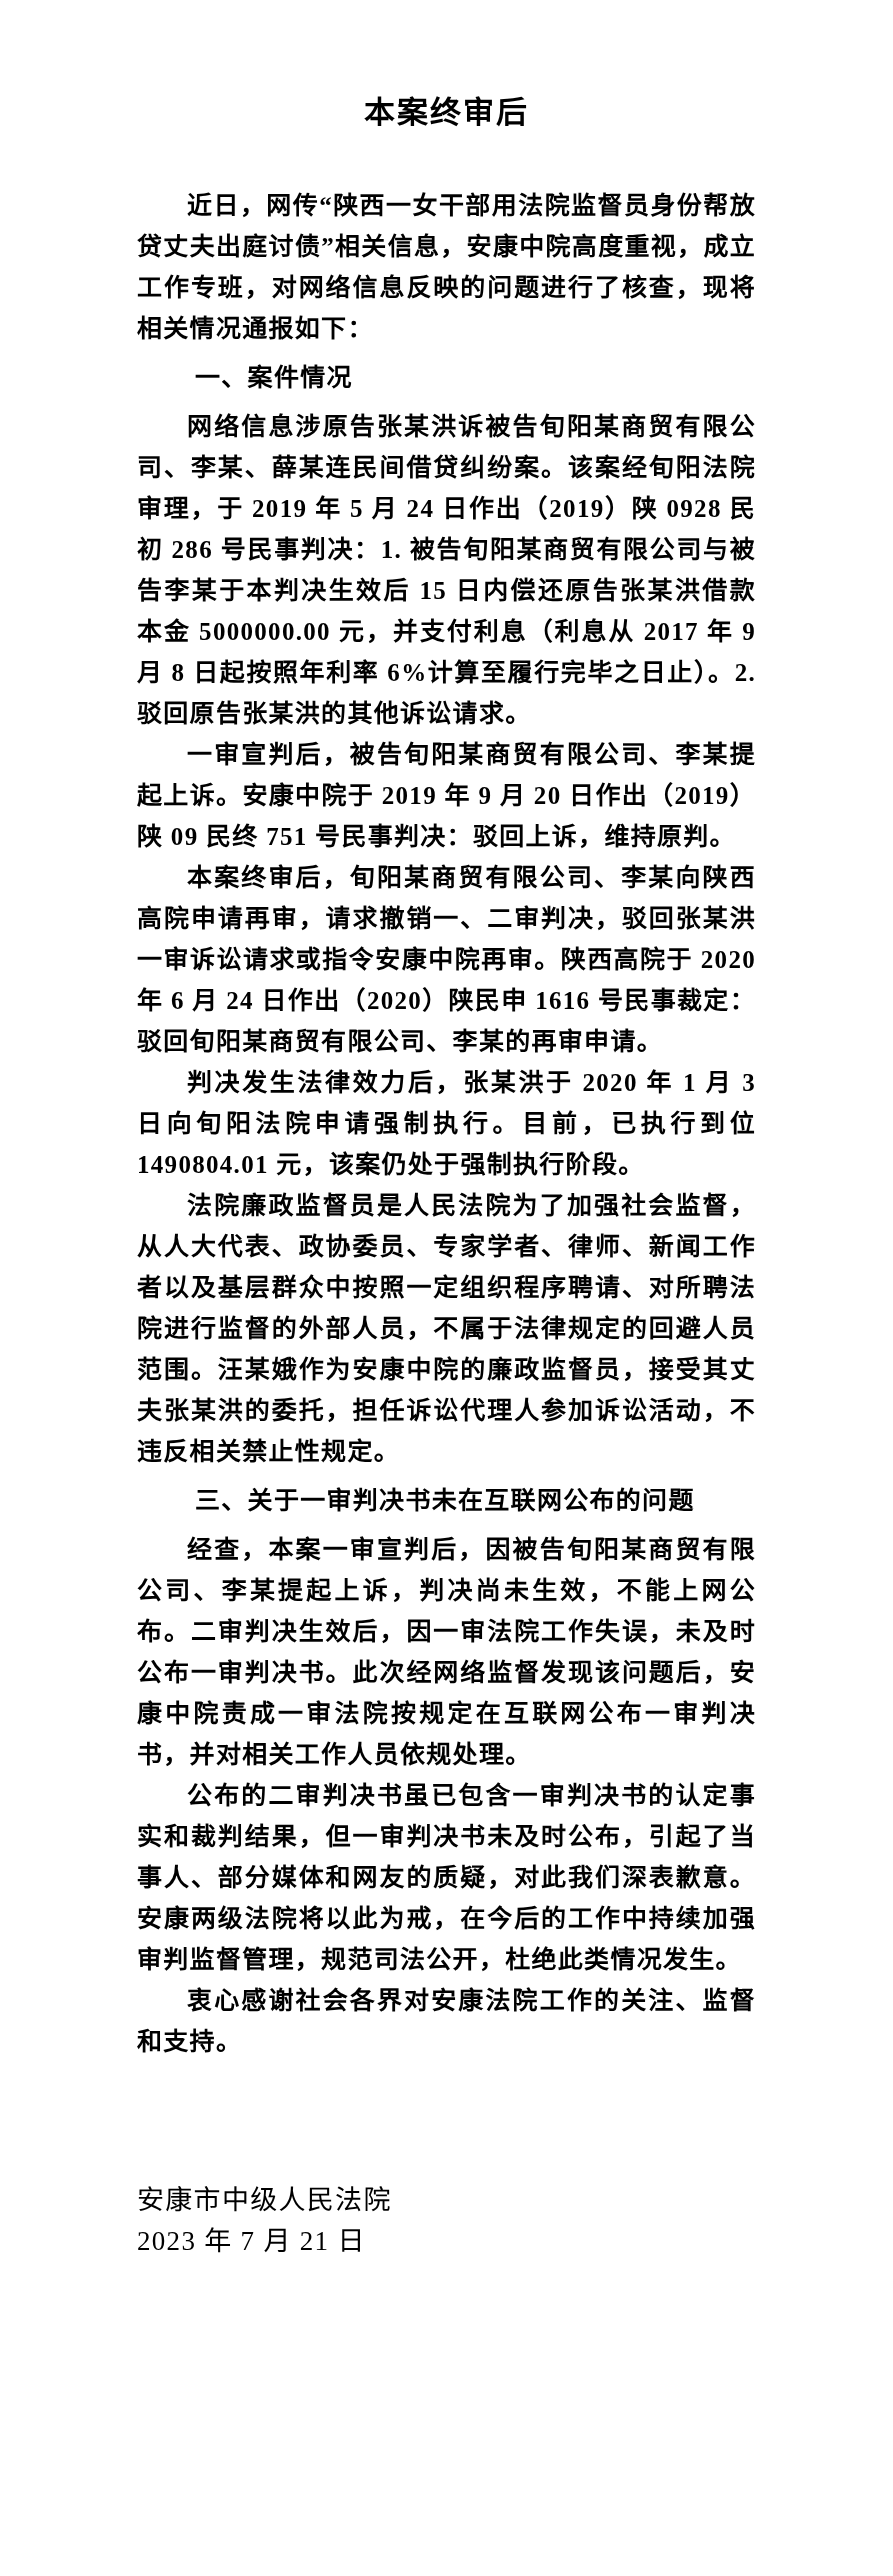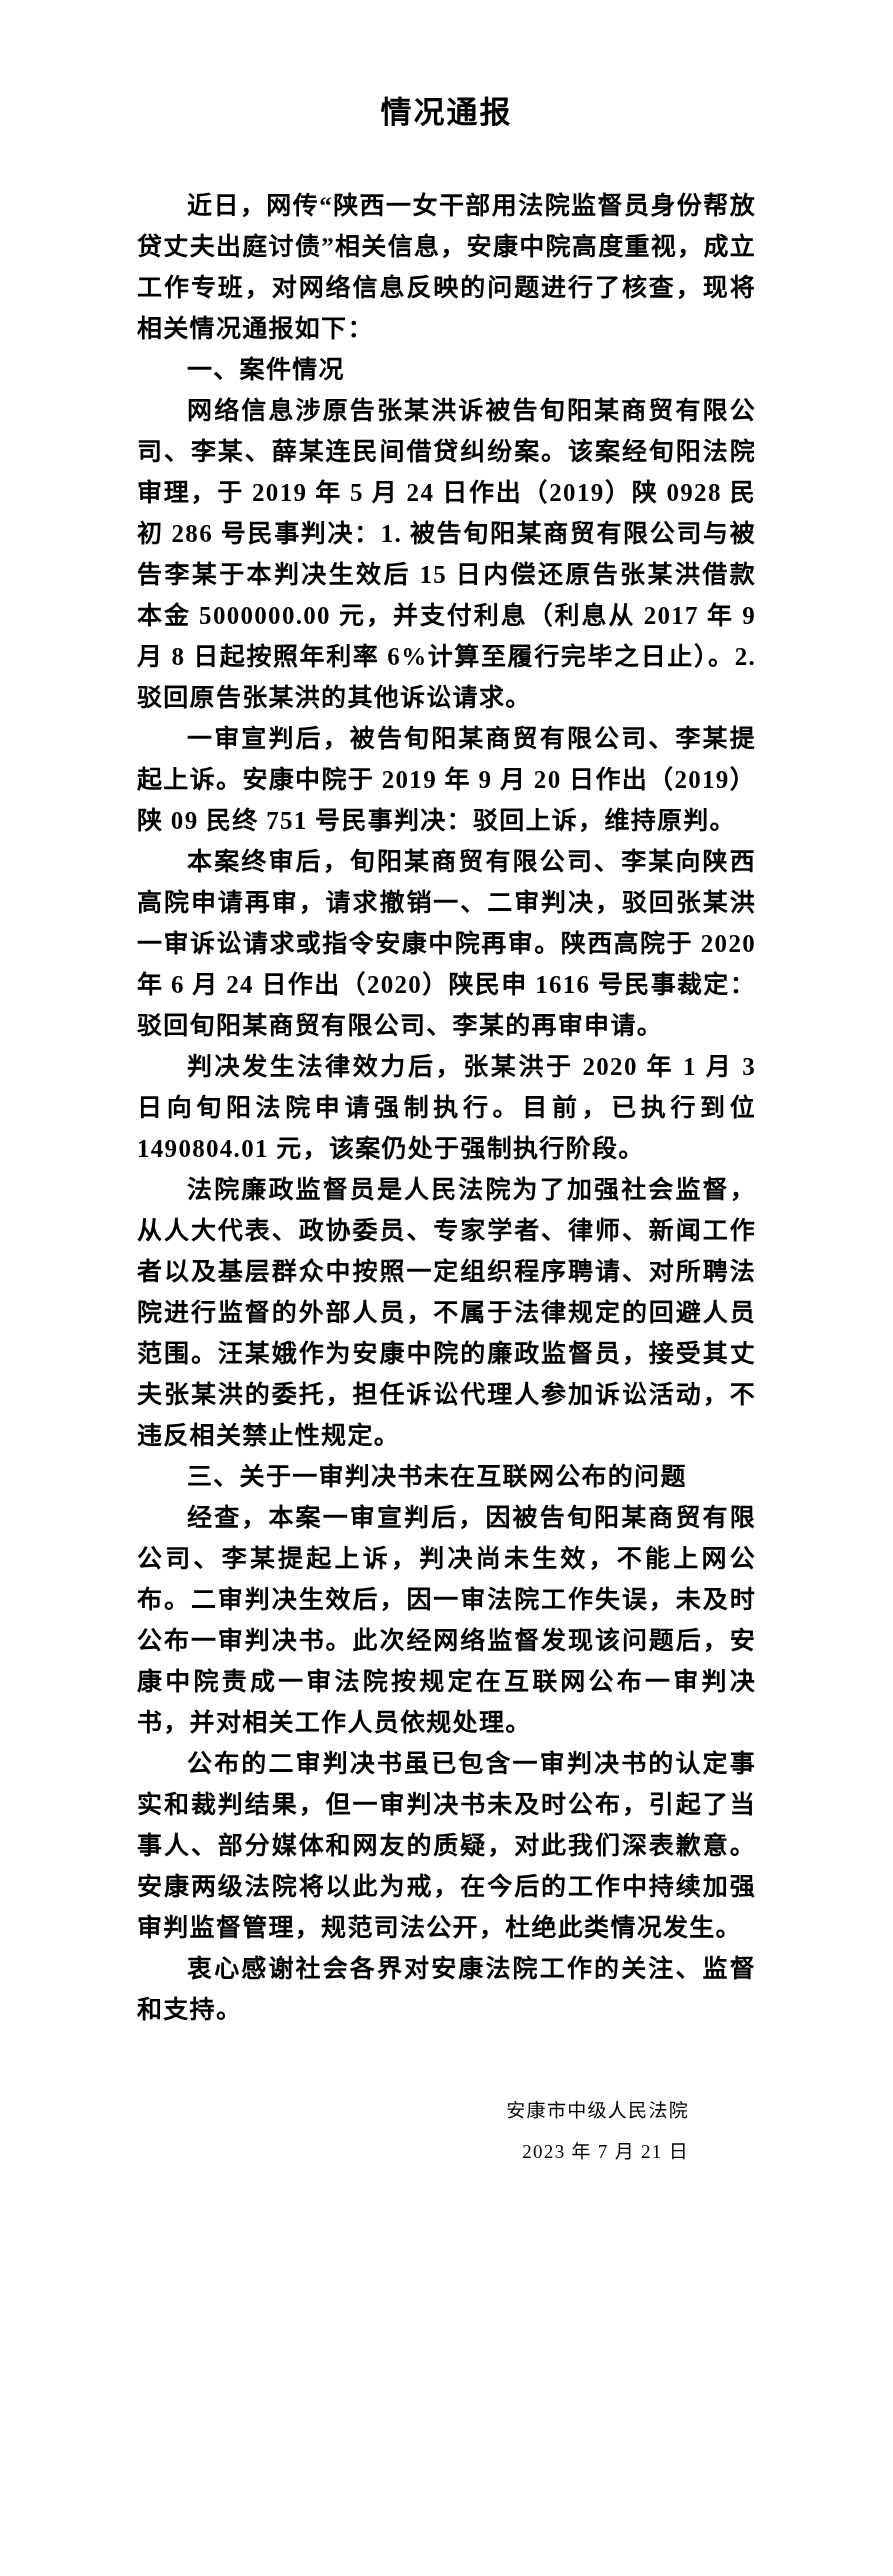--- a/index.html
+++ b/index.html
@@ -30,44 +30,43 @@
   .para {
     margin: 0;
     font-size: 25px;
     line-height: 41px;
     letter-spacing: 1.3px;
     text-align: justify;
     text-indent: 2em;
     font-weight: bold;
   }
   .section-heading {
-    margin: 0;
+    margin: 8px;
     font-family: "Liberation Sans", "DejaVu Sans", sans-serif;
     font-size: 25px;
     line-height: 41px;
     letter-spacing: 1.3px;
     text-align: justify;
     text-indent: 2em;
     font-weight: bold;
   }
   .signature {
-    margin-top: 60px;
+    margin-top: 118px;
     padding-right: 67px;
-    text-align: right;
-    font-size: 19px;
+    font-size: 27px;
     line-height: 41px;
     letter-spacing: 1.3px;
   }
   .signature p { margin: 0; }
 </style>
 </head>
 <body>
 
 <div class="page">
-  <h1 class="doc-title">情况通报</h1>
+  <h1 class="doc-title">本案终审后</h1>
 
   <p class="para">近日，网传“陕西一女干部用法院监督员身份帮放贷丈夫出庭讨债”相关信息，安康中院高度重视，成立工作专班，对网络信息反映的问题进行了核查，现将相关情况通报如下：</p>
 
   <p class="section-heading">一、案件情况</p>
   <p class="para">网络信息涉原告张某洪诉被告旬阳某商贸有限公司、李某、薛某连民间借贷纠纷案。该案经旬阳法院审理，于 2019 年 5 月 24 日作出（2019）陕 0928 民初 286 号民事判决：1. 被告旬阳某商贸有限公司与被告李某于本判决生效后 15 日内偿还原告张某洪借款本金 5000000.00 元，并支付利息（利息从 2017 年 9 月 8 日起按照年利率 6%计算至履行完毕之日止）。2. 驳回原告张某洪的其他诉讼请求。</p>
   <p class="para">一审宣判后，被告旬阳某商贸有限公司、李某提起上诉。安康中院于 2019 年 9 月 20 日作出（2019）陕 09 民终 751 号民事判决：驳回上诉，维持原判。</p>
   <p class="para">本案终审后，旬阳某商贸有限公司、李某向陕西高院申请再审，请求撤销一、二审判决，驳回张某洪一审诉讼请求或指令安康中院再审。陕西高院于 2020 年 6 月 24 日作出（2020）陕民申 1616 号民事裁定：驳回旬阳某商贸有限公司、李某的再审申请。</p>
   <p class="para">判决发生法律效力后，张某洪于 2020 年 1 月 3 日向旬阳法院申请强制执行。目前，已执行到位 1490804.01 元，该案仍处于强制执行阶段。</p>
 
   <p class="para">法院廉政监督员是人民法院为了加强社会监督，从人大代表、政协委员、专家学者、律师、新闻工作者以及基层群众中按照一定组织程序聘请、对所聘法院进行监督的外部人员，不属于法律规定的回避人员范围。汪某娥作为安康中院的廉政监督员，接受其丈夫张某洪的委托，担任诉讼代理人参加诉讼活动，不违反相关禁止性规定。</p>

